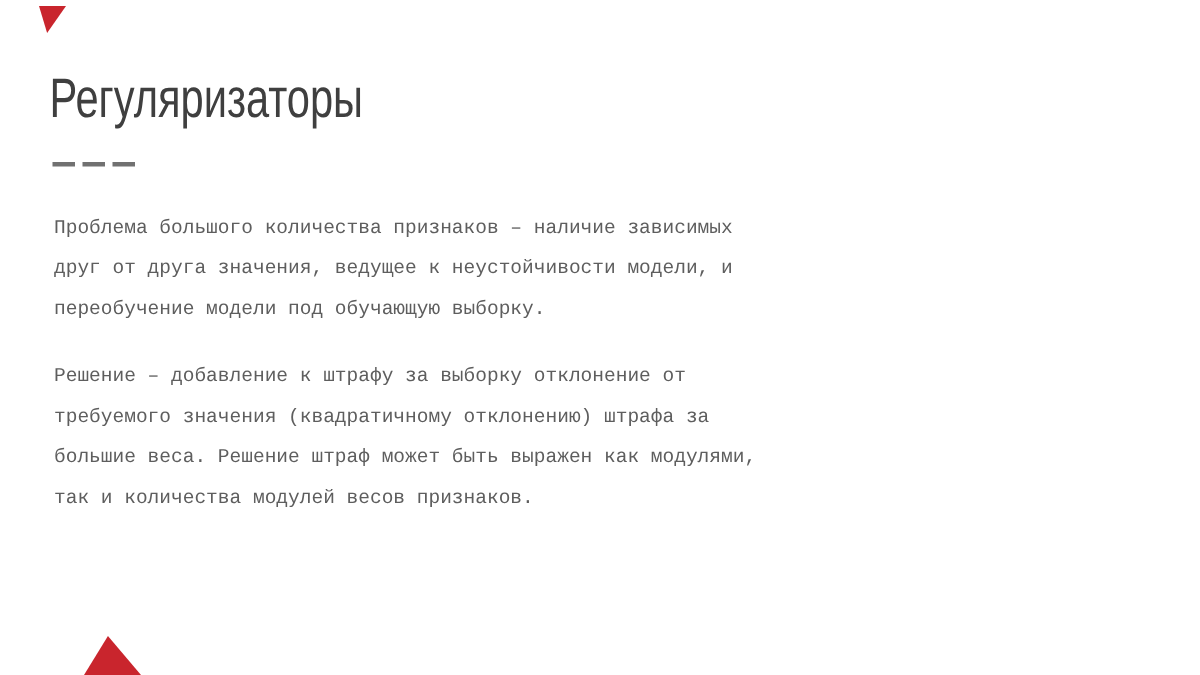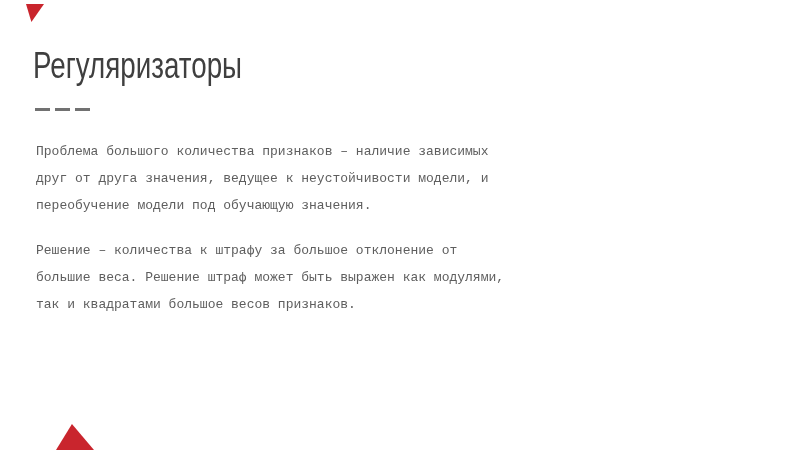--- a/index.html
+++ b/index.html
@@ -98,26 +98,27 @@
     <span class="dash"></span>
     <span class="dash"></span>
     <span class="dash"></span>
   </div>
 
   <div class="body-text">
 
     <div class="paragraph">
       <div class="text-line">Проблема большого количества признаков – наличие зависимых</div>
       <div class="text-line">друг от друга значения, ведущее к неустойчивости модели, и</div>
-      <div class="text-line">переобучение модели под обучающую значения.</div>
+      <div class="text-line">переобучение модели под обучающую выборку.</div>
     </div>
 
     <div class="paragraph">
-      <div class="text-line">Решение – количества к штрафу за большое отклонение от</div>
+      <div class="text-line">Решение – добавление к штрафу за выборку отклонение от</div>
+      <div class="text-line">требуемого значения (квадратичному отклонению) штрафа за</div>
       <div class="text-line">большие веса. Решение штраф может быть выражен как модулями,</div>
-      <div class="text-line">так и квадратами большое весов признаков.</div>
+      <div class="text-line">так и количества модулей весов признаков.</div>
     </div>
 
   </div>
 
   <div class="tri tri-bottom-left"></div>
 
 </div>
 
 </body></html>

